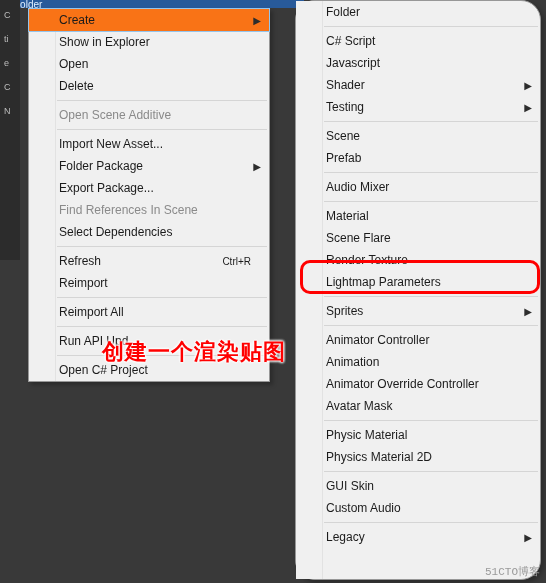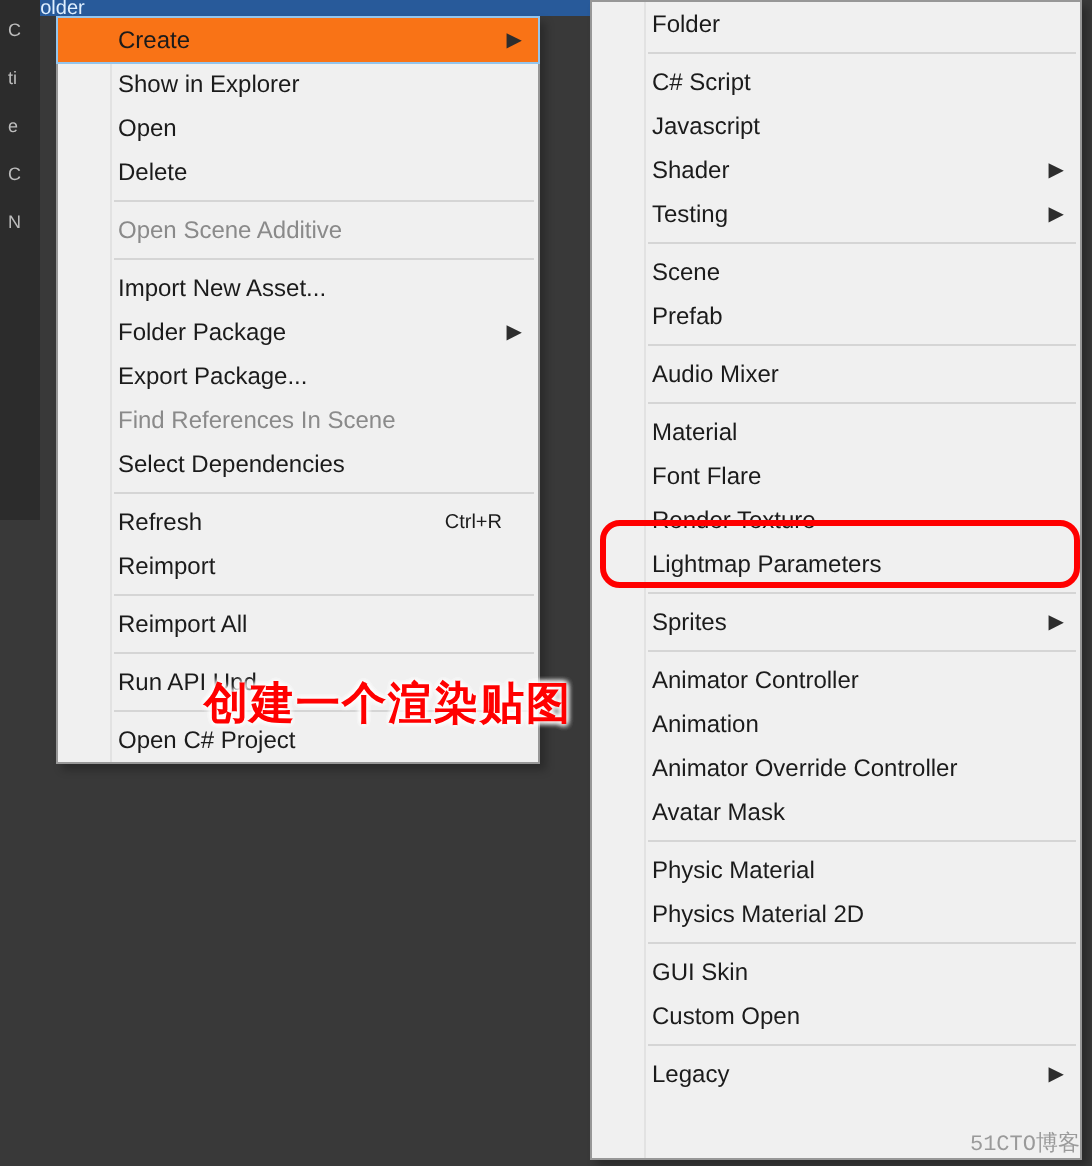--- a/index.html
+++ b/index.html
@@ -47,20 +47,21 @@
 .menu-left {
   left: 28px;
   top: 8px;
   width: 240px;
 }
 .menu-right {
   left: 295px;
   top: 0;
   width: 244px;
   min-height: 578px;
+  border-radius: 20px;
 }
 .item {
   height: 22px;
   display: flex;
   align-items: center;
   padding-left: 30px;
   padding-right: 18px;
   position: relative;
   color: #1b1b1b;
   white-space: nowrap;
@@ -230,21 +231,21 @@
       </div>
       <div class="sep"></div>
       <div class="item">
         <span class="label">Audio Mixer</span>
       </div>
       <div class="sep"></div>
       <div class="item">
         <span class="label">Material</span>
       </div>
       <div class="item">
-        <span class="label">Font Flare</span>
+        <span class="label">Scene Flare</span>
       </div>
       <div class="item">
         <span class="label">Render Texture</span>
       </div>
       <div class="item">
         <span class="label">Lightmap Parameters</span>
       </div>
       <div class="sep"></div>
       <div class="item">
         <span class="label">Sprites</span>
@@ -268,21 +269,21 @@
         <span class="label">Physic Material</span>
       </div>
       <div class="item">
         <span class="label">Physics Material 2D</span>
       </div>
       <div class="sep"></div>
       <div class="item">
         <span class="label">GUI Skin</span>
       </div>
       <div class="item">
-        <span class="label">Custom Open</span>
+        <span class="label">Custom Audio</span>
       </div>
       <div class="sep"></div>
       <div class="item">
         <span class="label">Legacy</span>
         <span class="arrow">▶</span>
       </div>
     </div>
 </div>
 
 <div class="highlight-box"></div>

